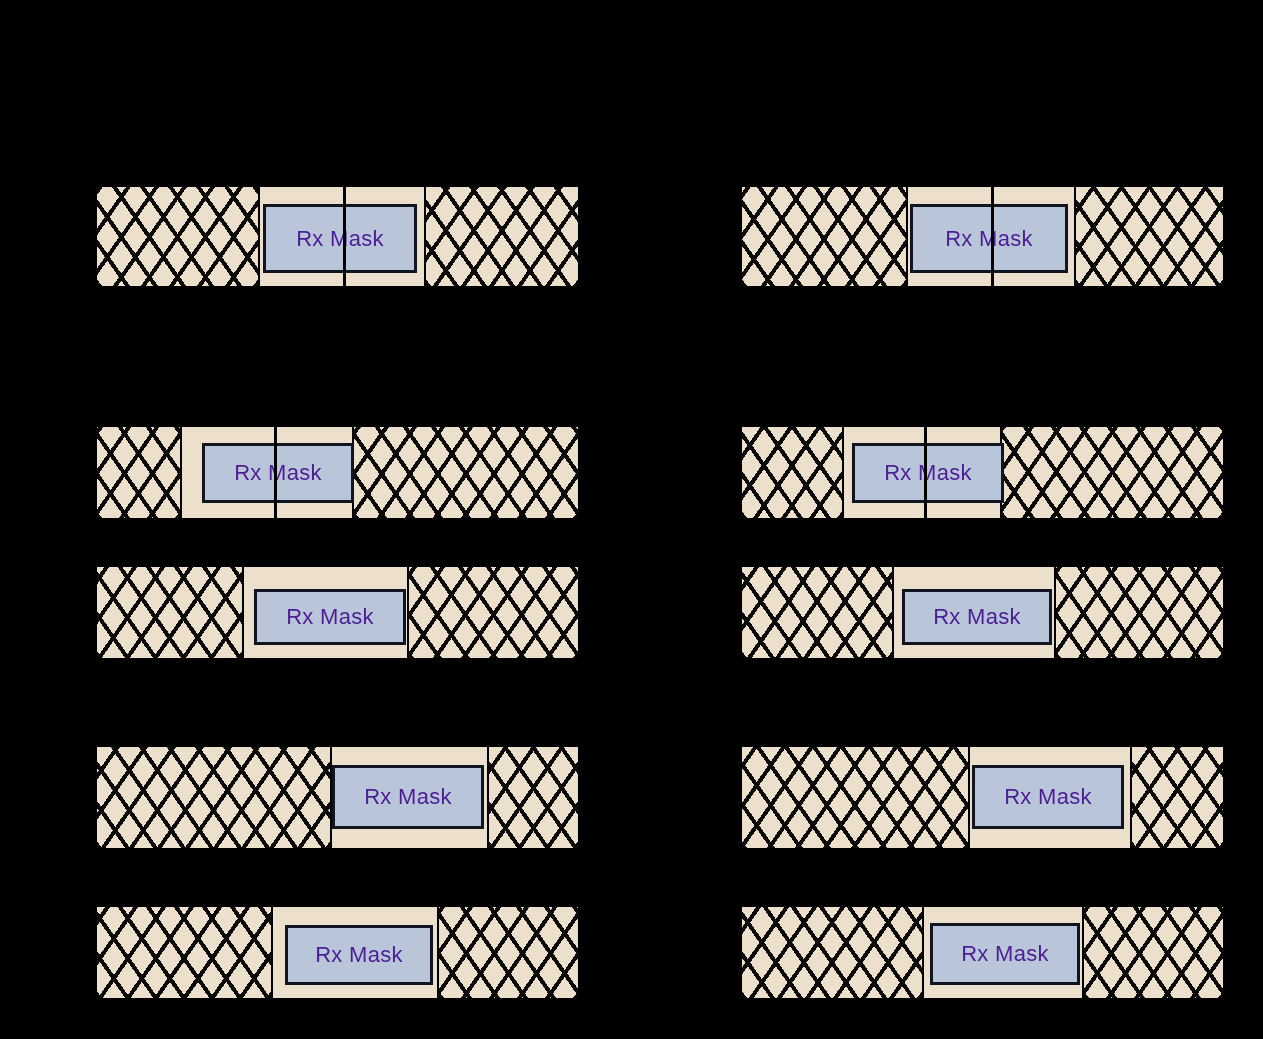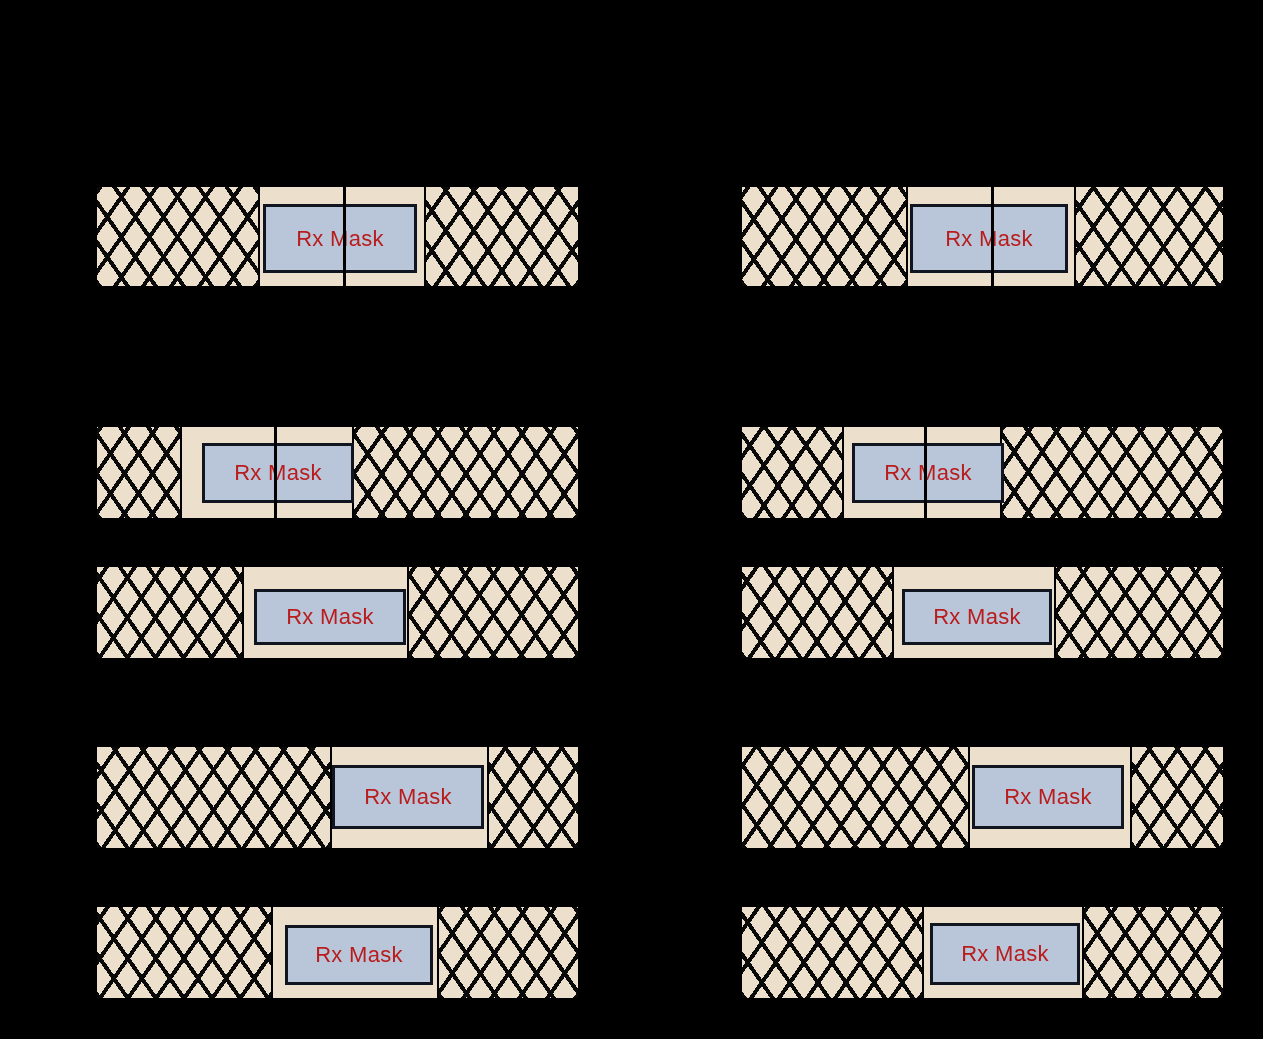--- a/index.html
+++ b/index.html
@@ -45,21 +45,21 @@
     box-sizing: border-box;
     background: var(--mask-fill, #b9c6d9);
     border: 3px solid var(--mask-border, #10151f);
     display: flex;
     align-items: center;
     justify-content: center;
     z-index: 2;
   }
   .mask span {
     font-size: 22px;
-    color: #b91c1c;
+    color: #4c1d95;
     letter-spacing: 0.3px;
     white-space: nowrap;
   }
   .vline {
     position: absolute;
     top: 0;
     bottom: 0;
     width: 3px;
     background: #000000;
     z-index: 3;

